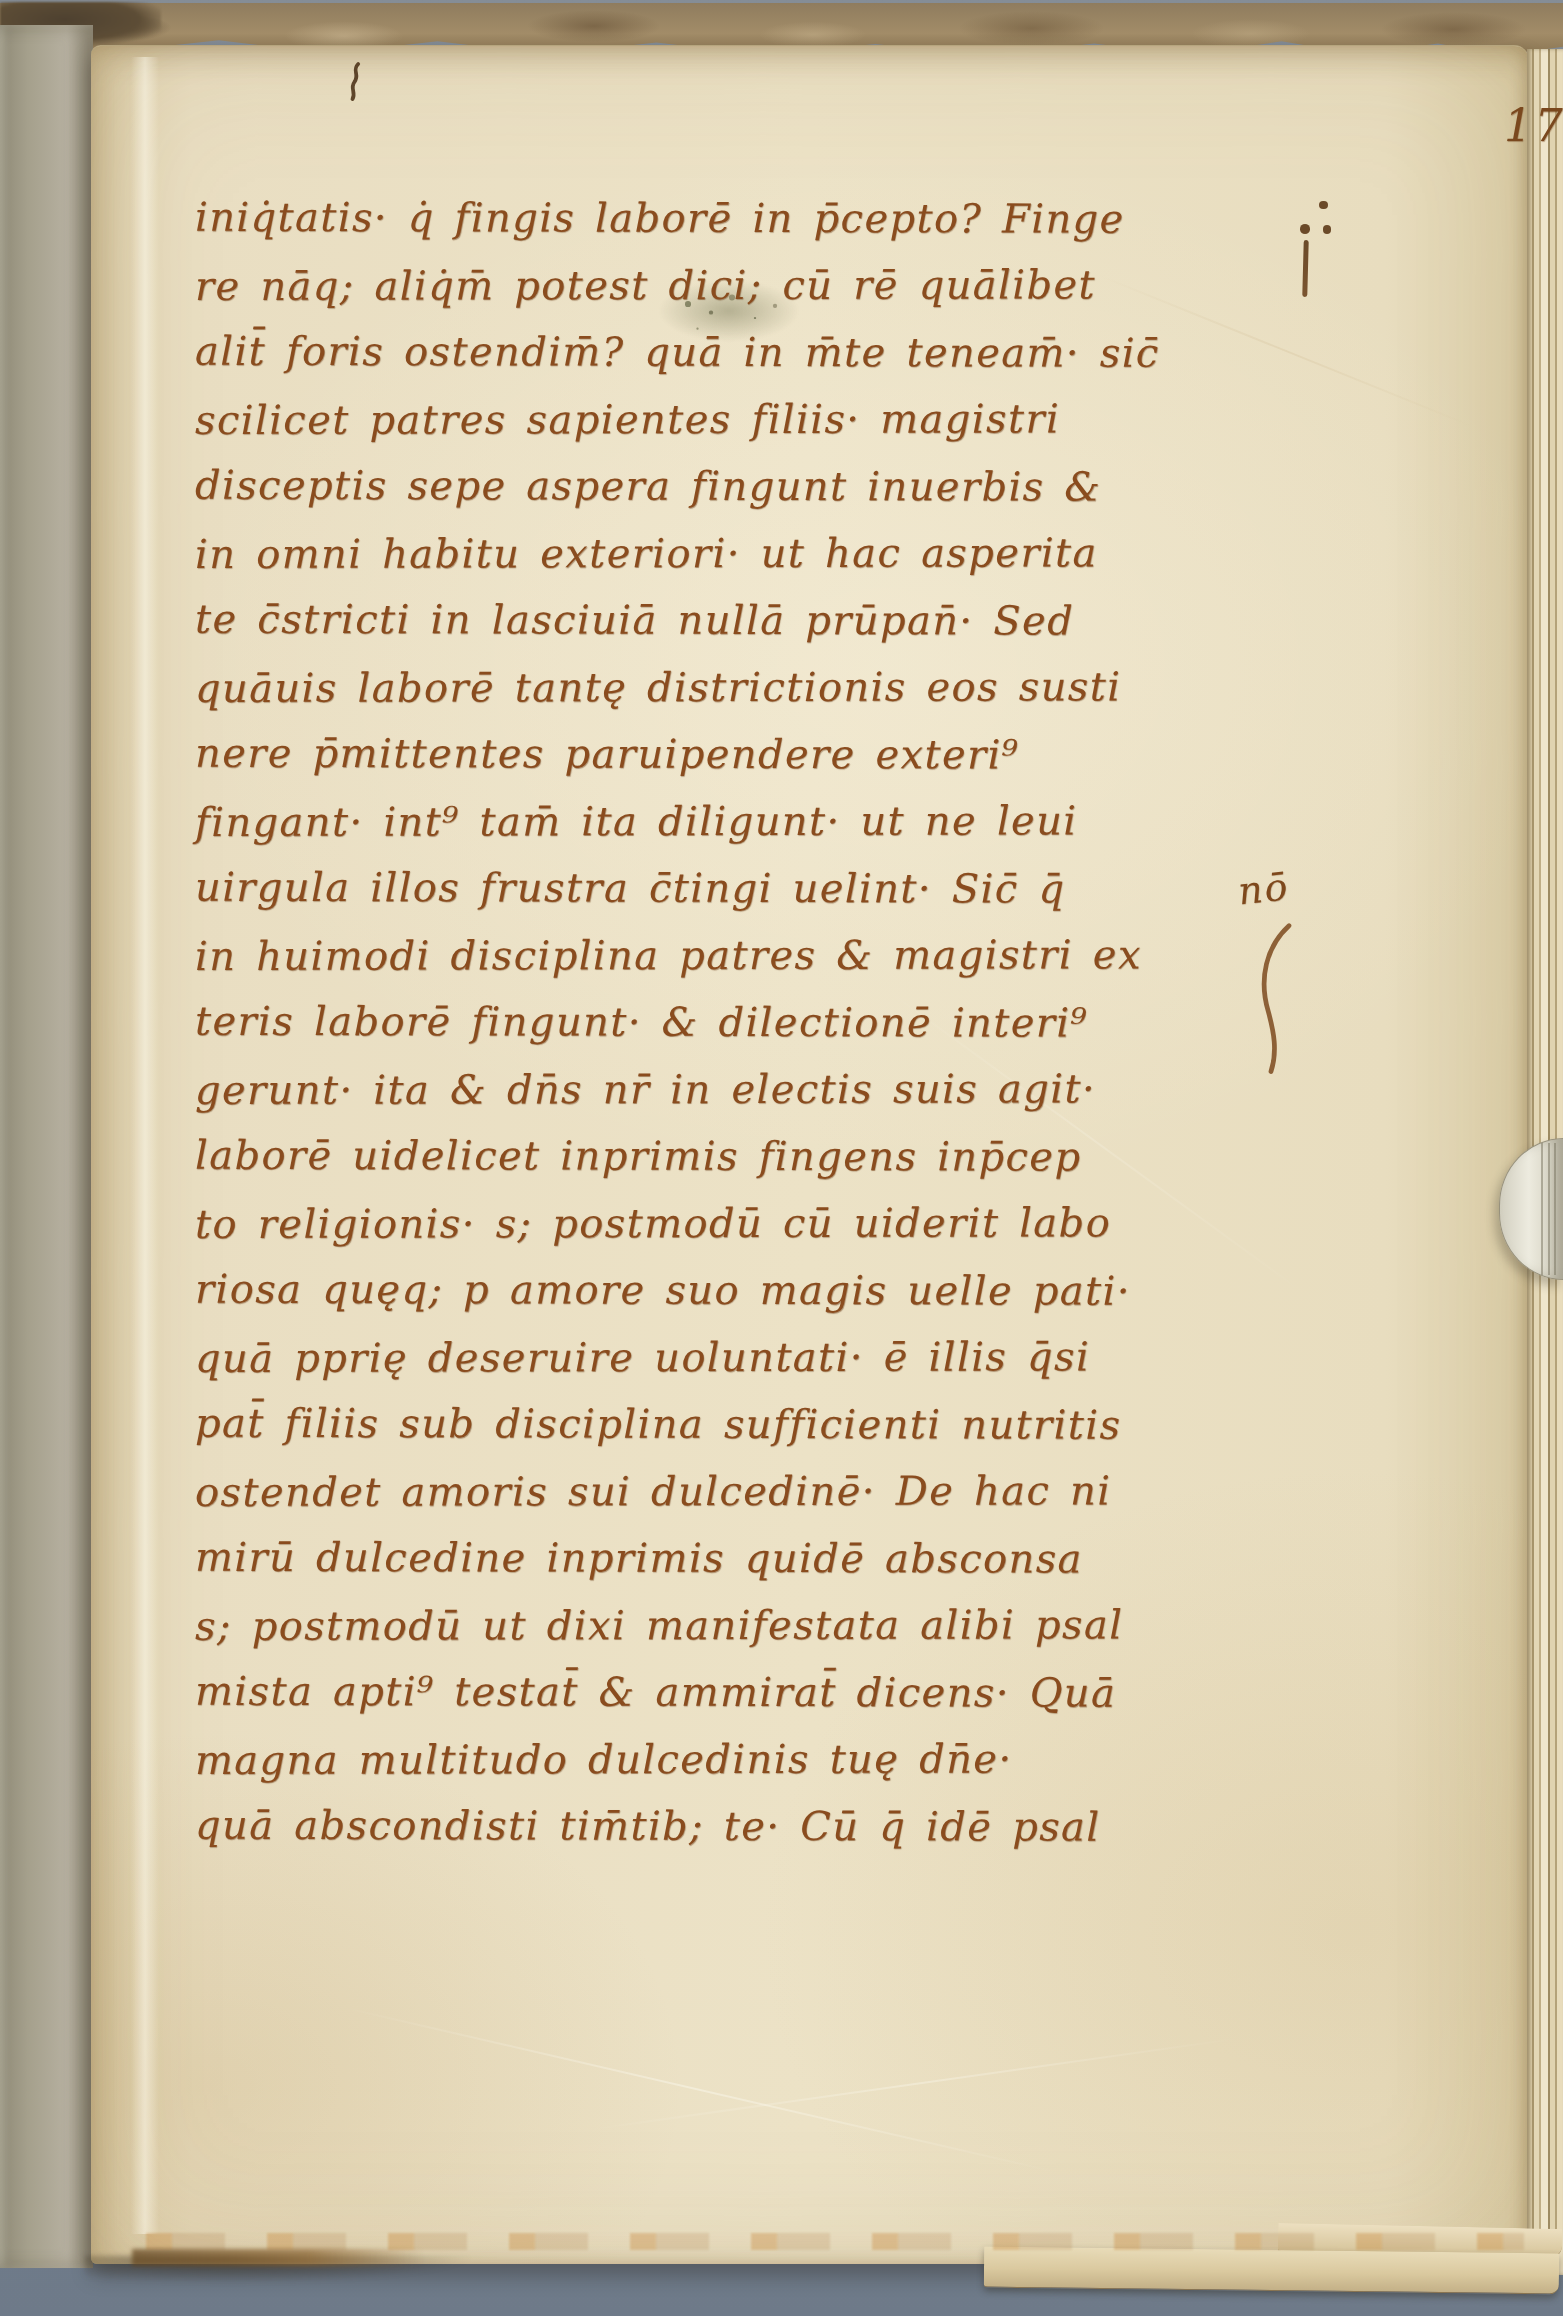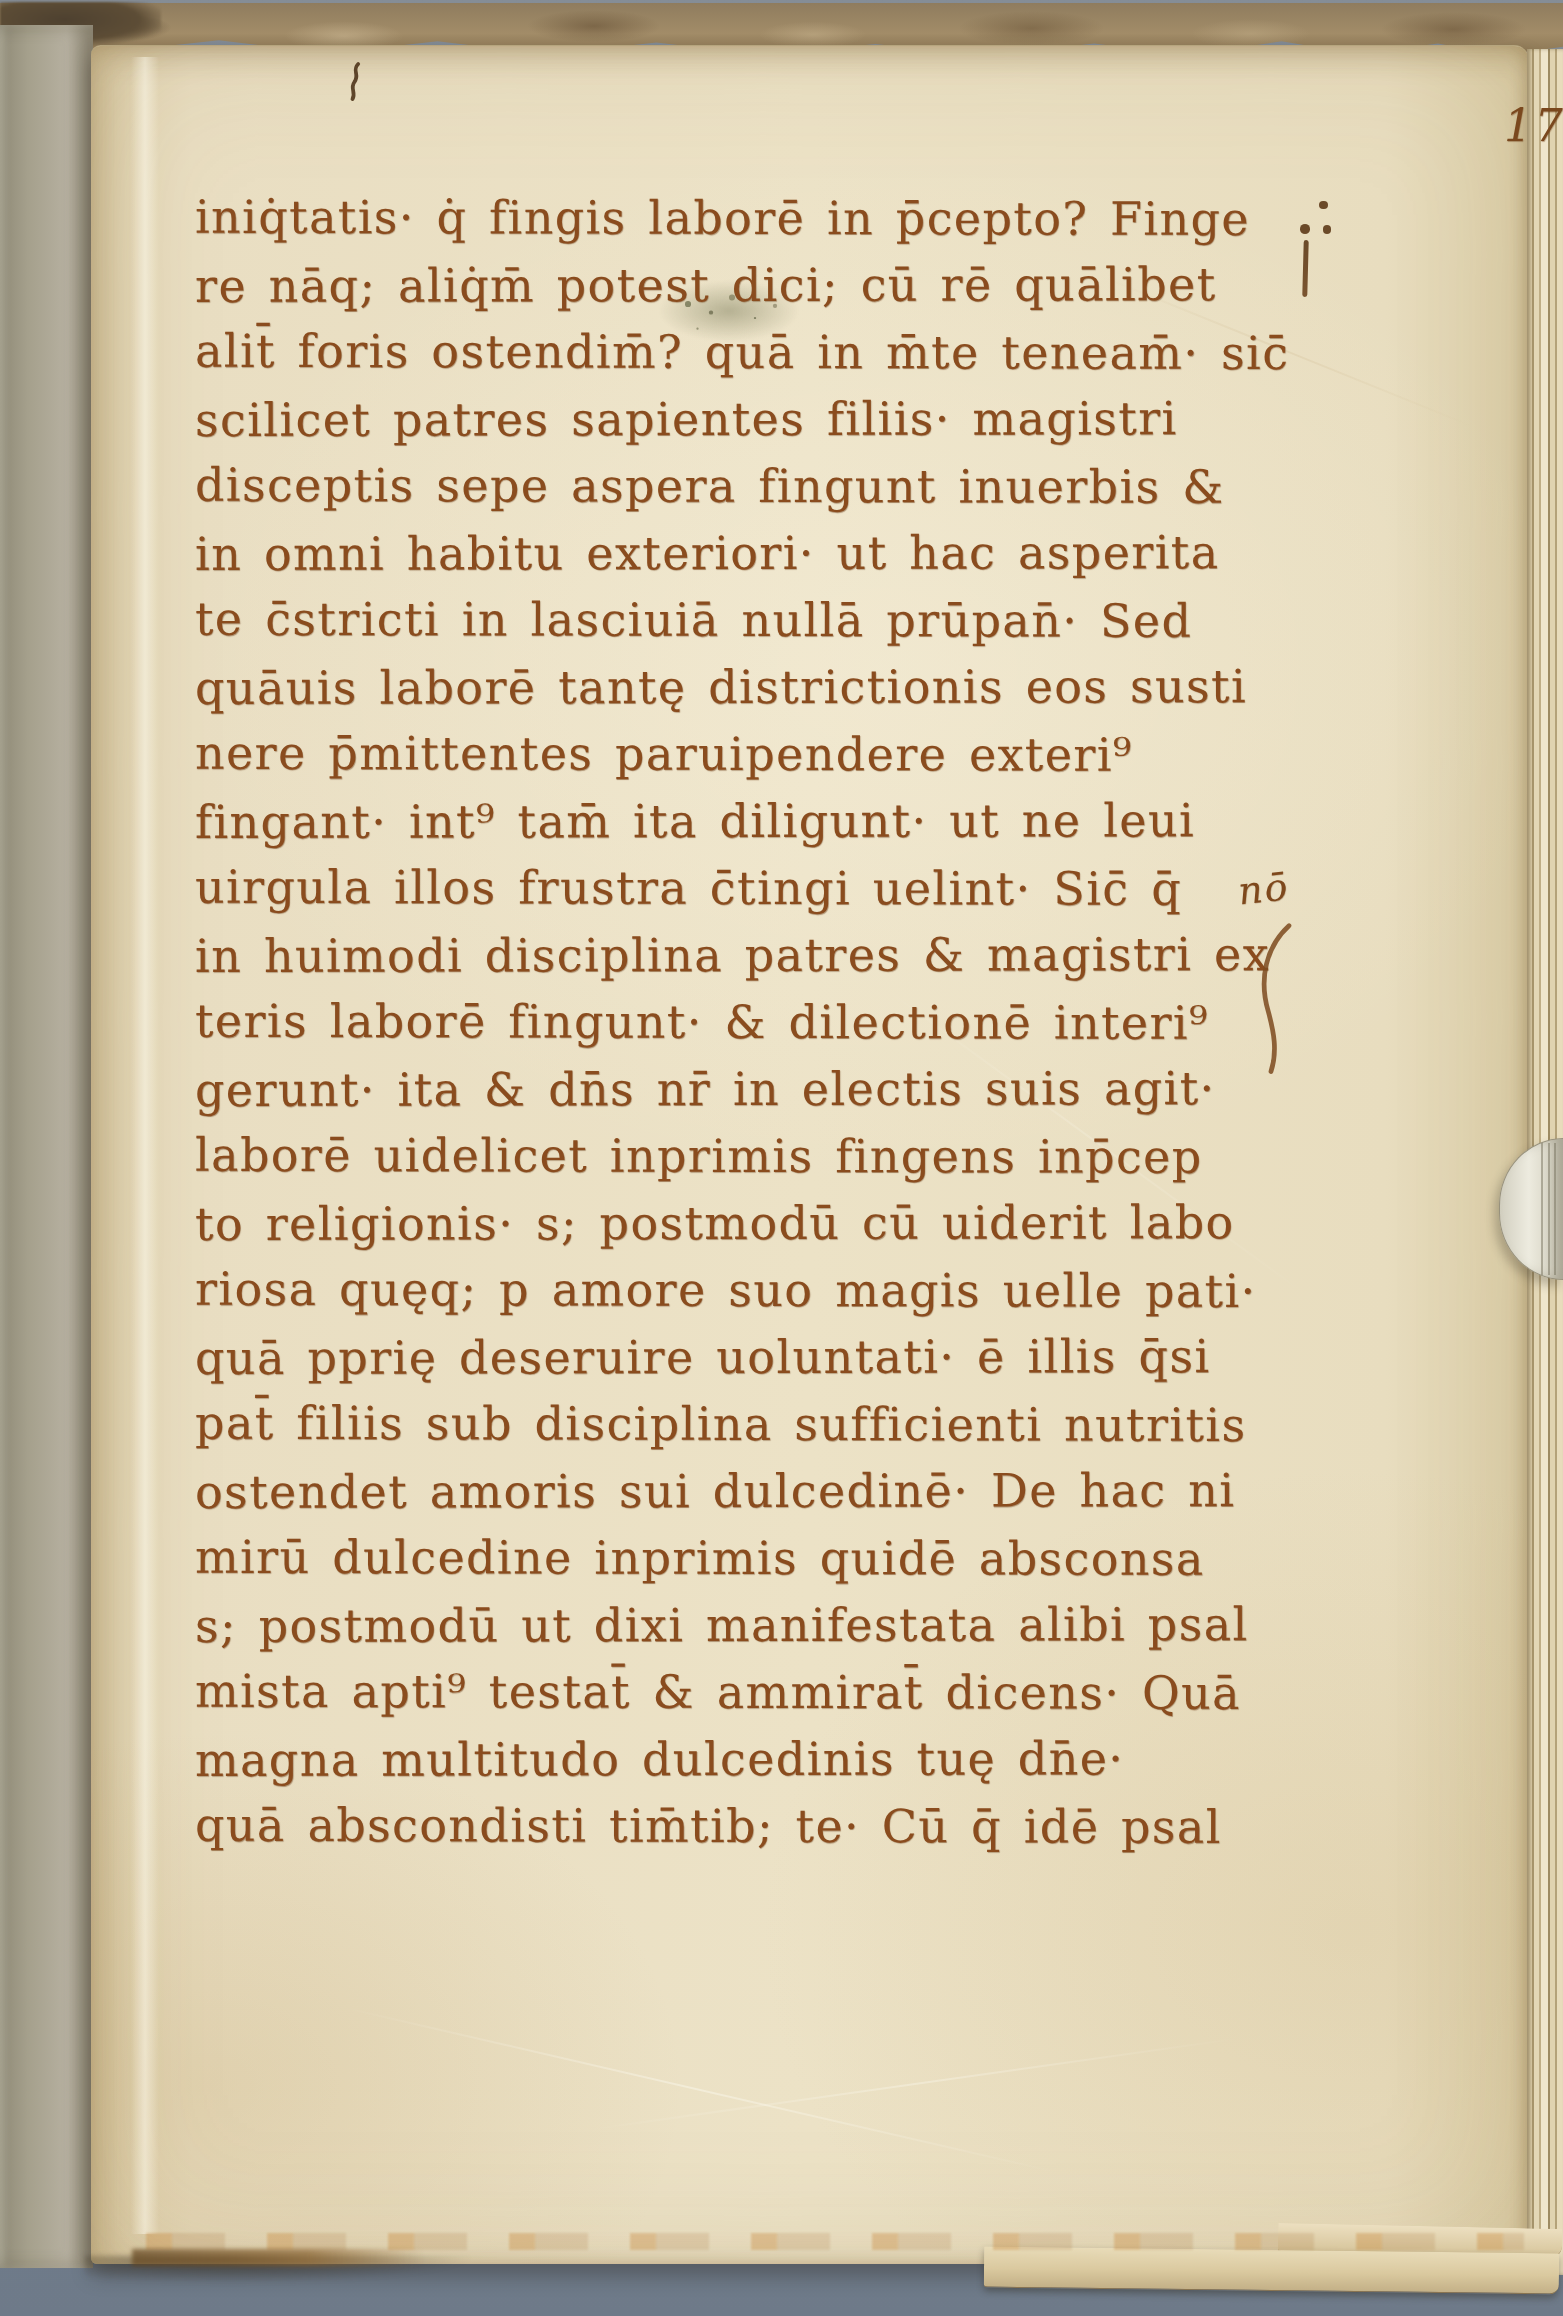--- a/index.html
+++ b/index.html
@@ -113,21 +113,21 @@
     background:linear-gradient(90deg,transparent,rgba(255,255,248,.38),transparent);}
   .crease.c1{left:341px;top:2006px;width:738px;transform:rotate(13deg);}
   .crease.c2{left:587px;top:2129px;width:662px;transform:rotate(-8deg);opacity:.8;}
   .crease.c3{left:880px;top:984px;width:530px;transform:rotate(36deg);opacity:.45;}
   .crease.c4{left:1098px;top:274px;width:407px;transform:rotate(22deg);opacity:.5;
     background:linear-gradient(90deg,transparent,rgba(185,155,105,.3),transparent);}
 
   
   .text-block{
     left:195px;top:185px;width:1145px;
-    font-size:46px;line-height:67px;
+    font-style:italic;font-size:40px;line-height:67px;
     color:#8a4c1e;letter-spacing:1.4px;word-spacing:5.7px;white-space:nowrap;
     text-shadow:0.6px 0.8px 0.9px rgba(100,52,14,.45);
   }
   .text-block .ln:nth-child(odd){transform:rotate(.12deg);}
   .text-block .ln:nth-child(even){transform:rotate(-.1deg);}
 
   .folio{
     left:1504px;top:104px;font-style:italic;font-size:44px;line-height:1;
     color:#7a481e;letter-spacing:2.8px;text-shadow:0.5px 0.5px 0.8px rgba(110,60,20,.4);
   }

